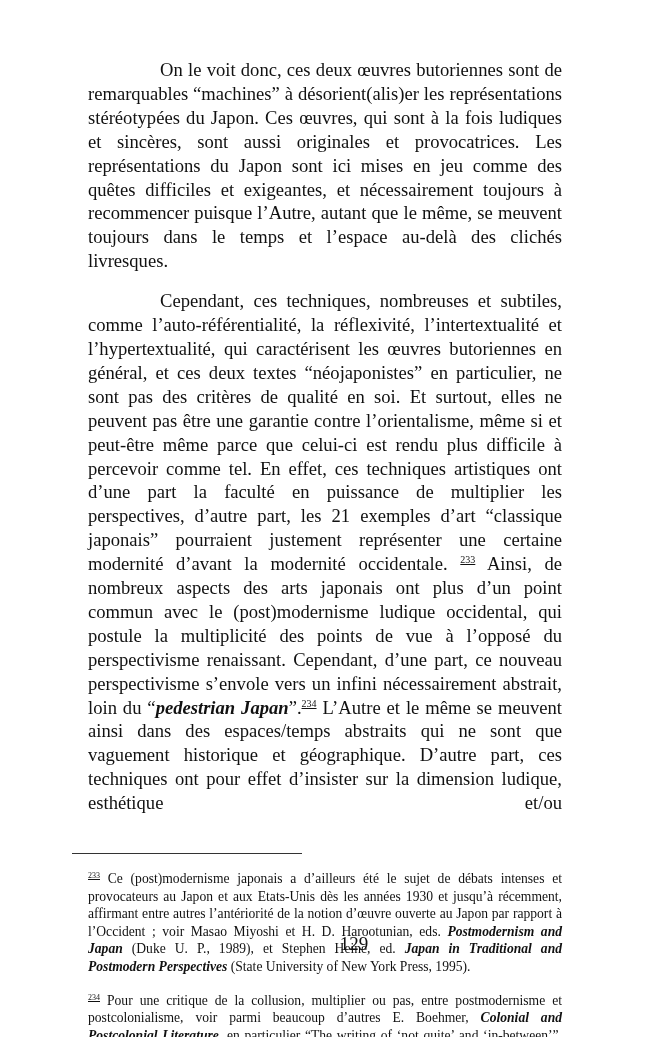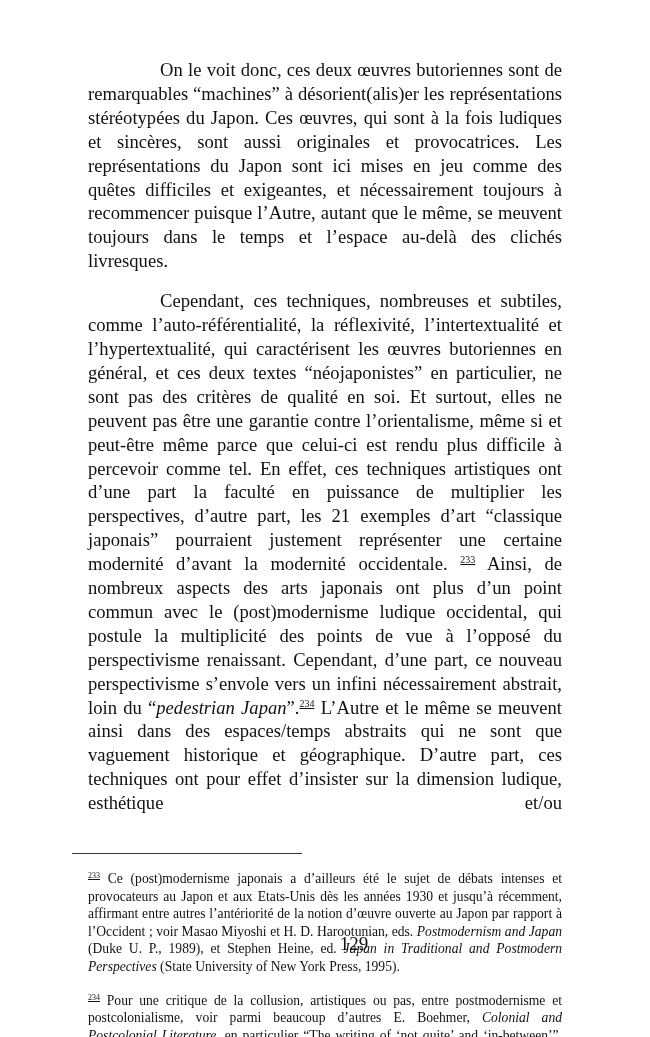--- a/index.html
+++ b/index.html
@@ -19,21 +19,21 @@
     margin-top: 38px; margin-bottom: 8px;
   }
   .footnotes p {
     margin: 16px; font-size: 13.6px; line-height: 17.6px; text-align: justify;
   }
   .footnotes sup { font-size: 8px; vertical-align: 5px; }
   .page-number {
     position: absolute; left: 0; width: 650px; top: 933px;
     text-align: center; font-family: "Liberation Serif", serif; font-size: 19px; color: #111; margin-left: 29px;
   }
-  i { font-style: italic; }
+  i { font-style: italic; font-weight: bold; }
 </style>
 </head>
 <body>
 
 <div class="page">
   <div class="body-text">
     <p>
       <span>On le voit donc, ces deux œuvres butoriennes sont de remarquables “machines” à désorient(alis)er les représentations stéréotypées du Japon. Ces œuvres, qui sont à la fois ludiques et sincères, sont aussi originales et provocatrices. Les représentations du Japon sont ici mises en jeu comme des quêtes difficiles et exigeantes, et nécessairement toujours à recommencer puisque l’Autre, autant que le même, se meuvent toujours dans le temps et l’espace au-delà des clichés livresques.</span>
     </p>
     <p class="last">
@@ -41,18 +41,18 @@
     </p>
   </div>
 
   <div class="rule"></div>
 
   <div class="footnotes">
     <p>
       <sup>233</sup><span> Ce (post)modernisme japonais a d’ailleurs été le sujet de débats intenses et provocateurs au Japon et aux Etats-Unis dès les années 1930 et jusqu’à récemment, affirmant entre autres l’antériorité de la notion d’œuvre ouverte au Japon par rapport à l’Occident ; voir Masao Miyoshi et H. D. Harootunian, eds. </span><i>Postmodernism and Japan</i><span> (Duke U. P., 1989), et Stephen Heine, ed. </span><i>Japan in Traditional and Postmodern Perspectives</i><span> (State University of New York Press, 1995).</span>
     </p>
     <p>
-      <sup>234</sup><span>  Pour une critique de la collusion, artistiques ou pas, entre postmodernisme et postcolonialisme, voir parmi beaucoup d’autres E. Boehmer, </span><i>Colonial and Postcolonial Literature</i><span>, en particulier “The writing of ‘not quite’ and ‘in-between’”, 232-43, et “The postmodern and the postcolonial”, 243-80.</span>
+      <sup>234</sup><span>  Pour une critique de la collusion, multiplier ou pas, entre postmodernisme et postcolonialisme, voir parmi beaucoup d’autres E. Boehmer, </span><i>Colonial and Postcolonial Literature</i><span>, en particulier “The writing of ‘not quite’ and ‘in-between’”, 232-43, et “The postmodern and the postcolonial”, 243-80.</span>
     </p>
   </div>
 </div>
 
 <div class="page-number">129</div>
 
 </body></html>

